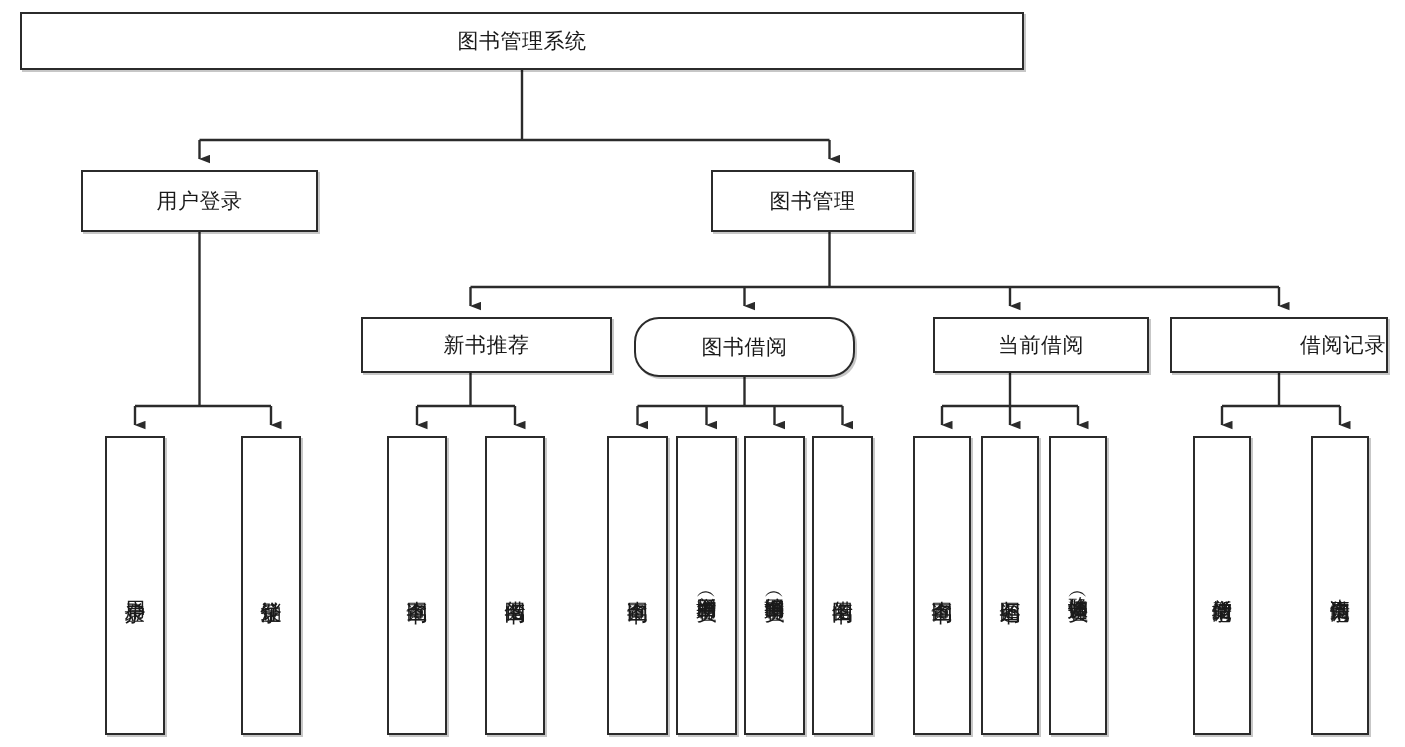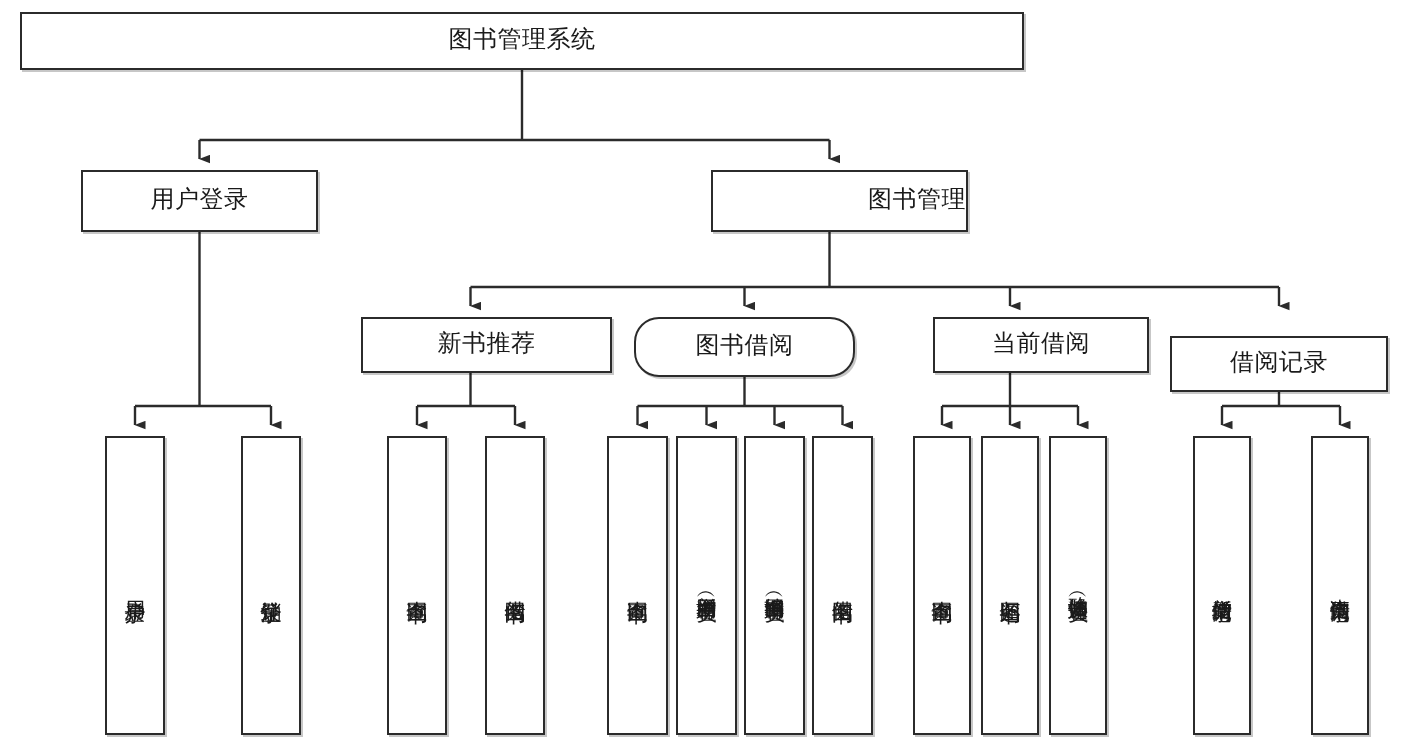--- a/index.html
+++ b/index.html
@@ -37,22 +37,21 @@
     justify-content: center;
     color: #1a1a1a;
   }
   .node-label {
     display: block;
     text-align: center;
     line-height: 1.18;
     letter-spacing: 0.5px;
   }
   .node.horiz .node-label {
-    font-size: 24px;
-    font-family: Liberation Mono, monospace;
+    font-size: 21px;
   }
   .node.vert {
     align-items: center;
     justify-content: center;
     padding: 4px 0;
   }
   .node.vert .node-label {
     writing-mode: vertical-rl;
     text-orientation: upright;
     font-size: 21px;
@@ -120,33 +119,33 @@
         <path d="M1340,406 L1340,425" marker-end="url(#arrowhead)"></path>
       </g>
   </svg>
   <div id="nodes-layer">
       <div class="node horiz" style="left: 20px; top: 12px; width: 1004px; height: 58px;">
         <span class="node-label">图书管理系统</span>
       </div>
       <div class="node horiz" style="left: 81px; top: 170px; width: 237px; height: 62px;">
         <span class="node-label">用户登录</span>
       </div>
-      <div class="node horiz" style="left: 711px; top: 170px; width: 257px; height: 62px; justify-content: flex-end;">
+      <div class="node horiz" style="left: 711px; top: 170px; width: 203px; height: 62px;">
         <span class="node-label">图书管理</span>
       </div>
       <div class="node horiz" style="left: 361px; top: 317px; width: 251px; height: 56px;">
         <span class="node-label">新书推荐</span>
       </div>
       <div class="node horiz" style="left: 634px; top: 317px; width: 221px; height: 60px; border-radius: 25px;">
         <span class="node-label">图书借阅</span>
       </div>
       <div class="node horiz" style="left: 902px; top: 317px; width: 216px; height: 56px; margin-left: 31px;">
         <span class="node-label">当前借阅</span>
       </div>
-      <div class="node horiz" style="left: 1170px; top: 336px; width: 218px; height: 56px;">
+      <div class="node horiz" style="left: 1170px; top: 317px; width: 218px; height: 56px; justify-content: flex-end;">
         <span class="node-label">借阅记录</span>
       </div>
       <div class="node vert" style="left: 105px; top: 436px; width: 60px; height: 299px;">
         <span class="node-label">用户登录</span>
       </div>
       <div class="node vert" style="left: 241px; top: 436px; width: 60px; height: 299px;">
         <span class="node-label">注销登录</span>
       </div>
       <div class="node vert" style="left: 387px; top: 436px; width: 60px; height: 299px;">
         <span class="node-label">查询图书</span>

